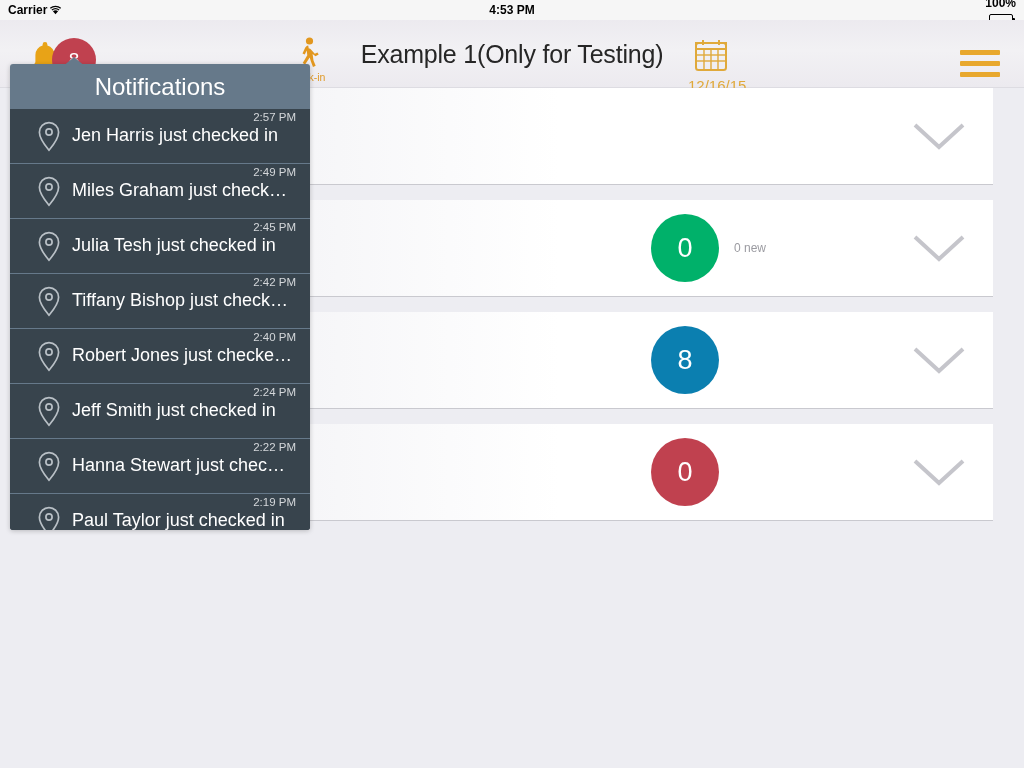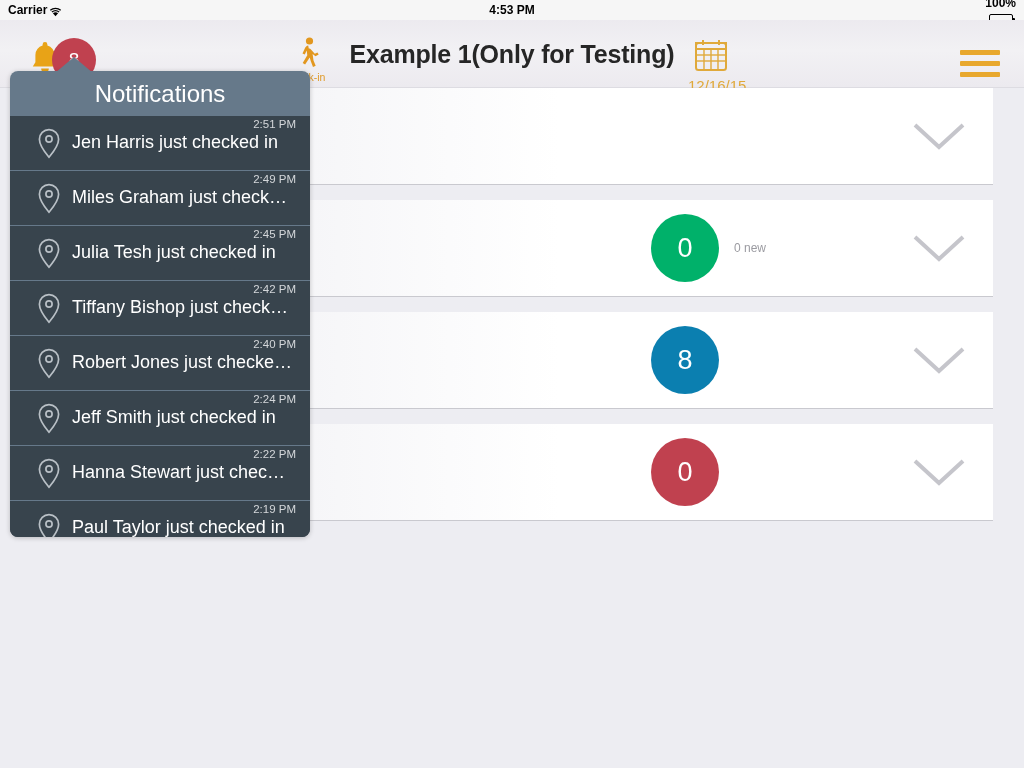--- a/index.html
+++ b/index.html
@@ -10,21 +10,21 @@
   }
   #app { position:relative; width:1024px; height:768px; }
 
   
   .statusbar {
     position:absolute; top:0; left:0; width:1024px; height:20px;
     background:#f6f6f6;
     display:flex; align-items:center;
     font-size:12px; font-weight:bold; color:#000;
   }
-  .sb-left { position:absolute; left:8px; display:flex; align-items:center; gap:2px; }
+  .sb-left { position:absolute; left:8px; display:flex; gap:2px; }
   .sb-center { position:absolute; left:0; width:1024px; text-align:center; }
   .sb-right { position:absolute; right:8px; display:flex; align-items:center; gap:4px;flex-direction:column; }
   .wifi-icon { display:inline-block; width:13px; height:10px; position:relative; top:1px; }
   .battery { display:inline-block; width:24px; height:11px; border:1px solid #000;
              border-radius:2px; position:relative; padding:1px; }
   .battery::after { content:""; position:absolute; right:-3px; top:3px; width:2px; height:5px;
              background:#000; border-radius:0 1px 1px 0; }
   .battery-fill { background:#000; height:100%; width:100%; border-radius:1px; }
 
   
@@ -43,21 +43,21 @@
     font-size:19px; font-weight:normal;
   }
   .walkin {
     position:absolute; left:283px; top:17px; width:50px;
     text-align:center; color:#e09a28;
   }
   .walkin-label { font-size:10.5px; margin-top:-1px; }
   .nav-title {
     position:absolute; left:0; top:0; width:1024px; height:68px;
     display:flex; align-items:center; justify-content:center;
-    font-size:25px; color:#262626; font-weight:bold;
+    font-size:25px; color:#262626; font-weight:normal;
     letter-spacing:-0.2px;
   }
   .calendar-btn {
     position:absolute; left:688px; top:18px; width:46px; text-align:center;
     color:#e0a93a;
   }
   .cal-date { font-size:15px; margin-top:1px; color:#e0a93a; }
   .hamburger { position:absolute; right:24px; top:30px; width:40px; }
   .hamburger div { height:5px; background:#e8a82e; border-radius:1px; margin-bottom:6px; }
   .hamburger div:last-child { margin-bottom:0; }
@@ -80,22 +80,22 @@
     display:flex; align-items:center; justify-content:center;
     color:#fff; font-size:27px;
   }
   .row-badge-label {
     position:absolute; left:703px; font-size:12px; color:#9b9ba1;
   }
   .chevron { position:absolute; right:26px; width:56px; height:30px; }
 
   
   .popover {
-    position:absolute; left:10px; top:71px; width:300px; height:466px;
-    border-radius:8px; overflow:hidden;
+    position:absolute; left:10px; top:64px; width:300px; height:466px;
+    border-radius:3px; overflow:hidden;
     box-shadow:0 1px 5px rgba(0,0,0,0.22);
     z-index:20;
   }
   .pop-arrow {
     position:absolute; left:55px; top:57px; width:0; height:0;
     border-left:19px solid transparent; border-right:19px solid transparent;
     border-bottom:16px solid #66798a;
     z-index:21;
   }
   .pop-header {
@@ -243,21 +243,21 @@
     <div class="pop-header">Notifications</div>
     <div class="pop-list">
 
       <div class="notif-row">
         <span class="notif-pin">
           <svg width="26" height="31" viewBox="0 0 26 31">
             <path d="M13 1.6 a9.6 9.6 0 0 0 -9.6 9.6 c0 6.6 9.6 18 9.6 18 s9.6-11.4 9.6-18 a9.6 9.6 0 0 0 -9.6-9.6 z" fill="none" stroke="#b9c0c6" stroke-width="1.7"></path>
             <circle cx="13" cy="11" r="3.1" fill="none" stroke="#b9c0c6" stroke-width="1.7"></circle>
           </svg>
         </span>
-        <span class="notif-time">2:51 PM</span>
+        <span class="notif-time">2:57 PM</span>
         <span class="notif-text">Jen Harris just checked in</span>
       </div>
 
       <div class="notif-row">
         <span class="notif-pin">
           <svg width="26" height="31" viewBox="0 0 26 31">
             <path d="M13 1.6 a9.6 9.6 0 0 0 -9.6 9.6 c0 6.6 9.6 18 9.6 18 s9.6-11.4 9.6-18 a9.6 9.6 0 0 0 -9.6-9.6 z" fill="none" stroke="#b9c0c6" stroke-width="1.7"></path>
             <circle cx="13" cy="11" r="3.1" fill="none" stroke="#b9c0c6" stroke-width="1.7"></circle>
           </svg>
         </span>

